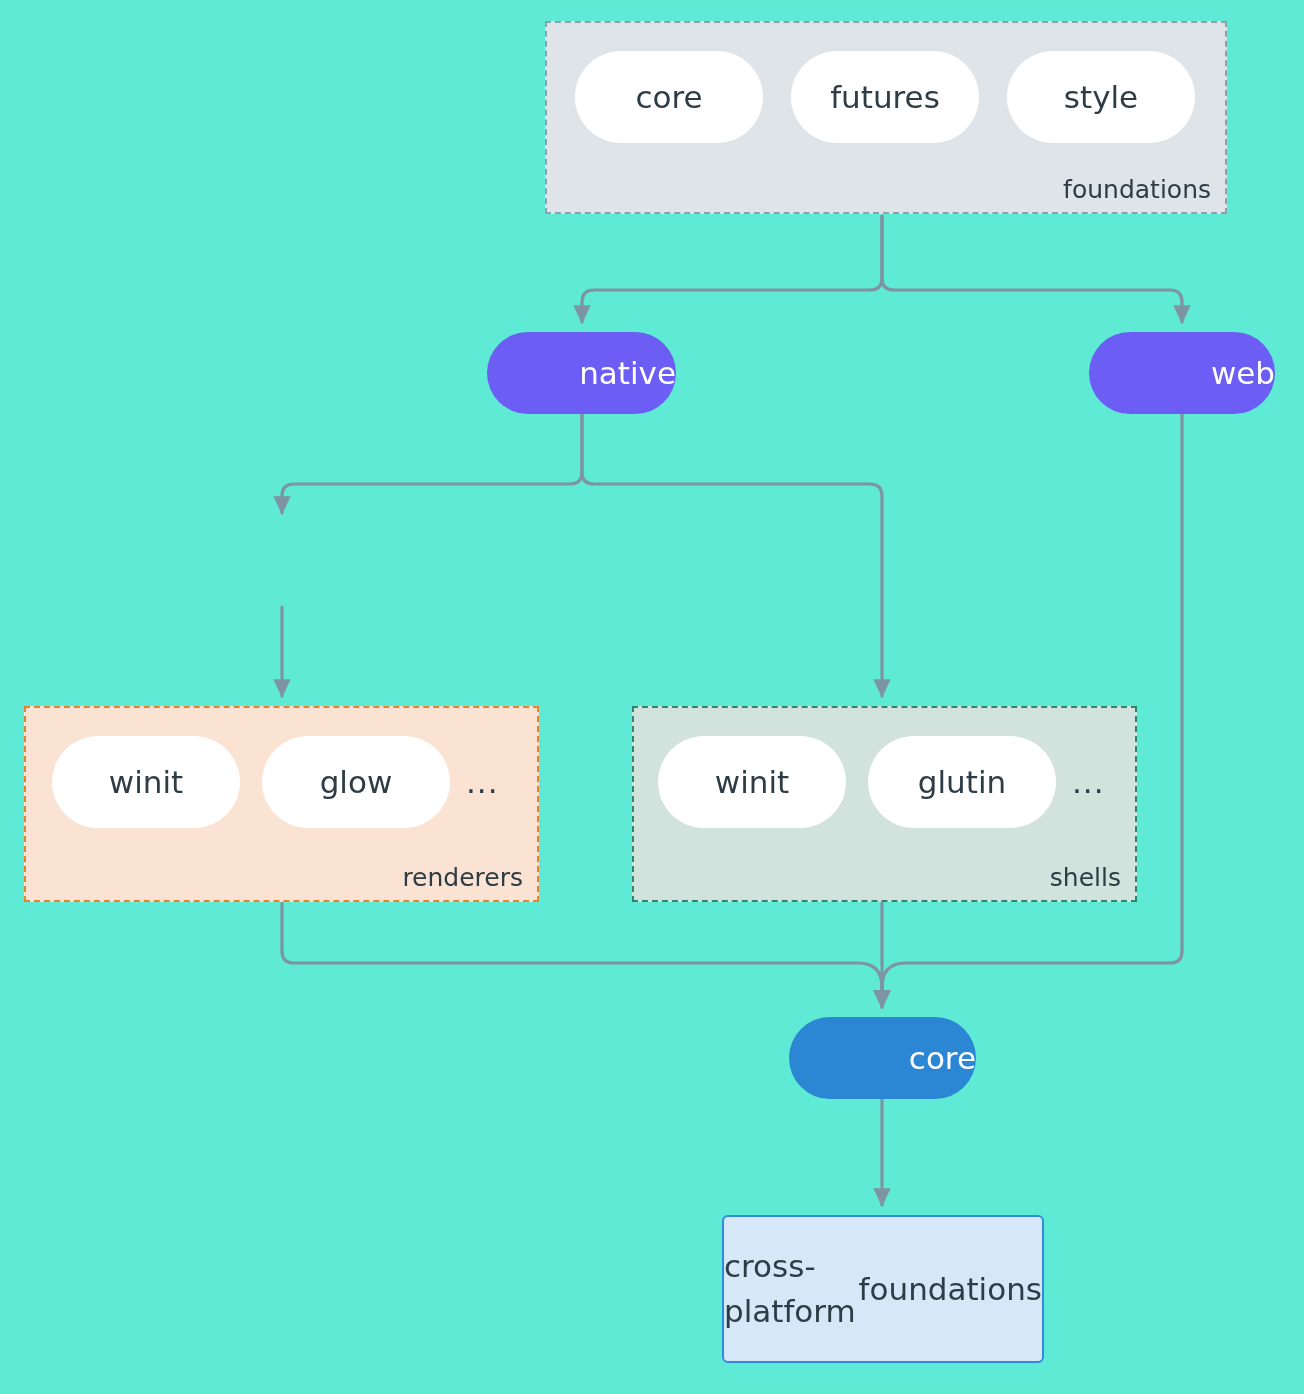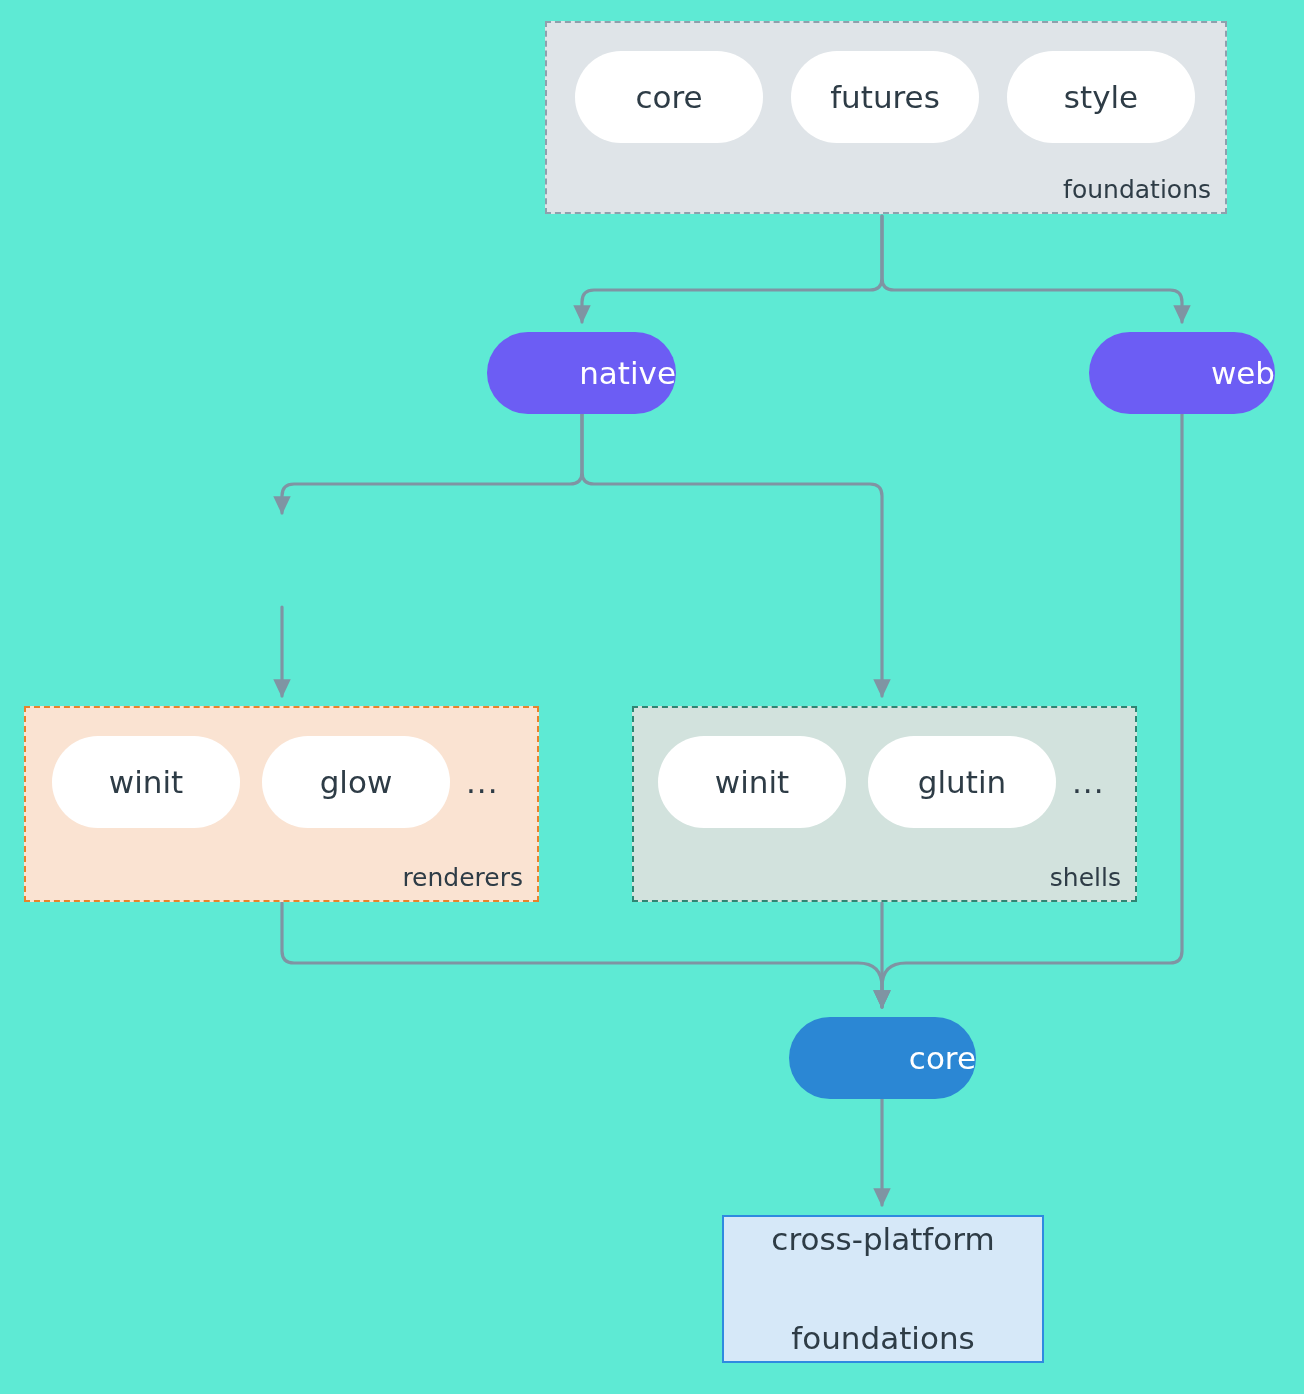--- a/index.html
+++ b/index.html
@@ -137,25 +137,25 @@
 
   
   .node-app {
     position: absolute;
     left: 722px;
     top: 1215px;
     width: 322px;
     height: 148px;
     background: #d6e8f8;
     border: 2px solid #2f8ae0;
-    border-radius: 0;
-    display: flex;
-    flex-direction: column;
-    align-items: center;
-    justify-content: space-between;
+    border-radius: 6px;
+    display: flex;
+    flex-direction: row;
+    align-items: center;
+    justify-content: flex-start;
     color: #2e3c46;
     font-size: 31px;
     line-height: 1.45;
     box-sizing: border-box;
   }
 </style>
 </head>
 <body>
 
 <div id="canvas">

